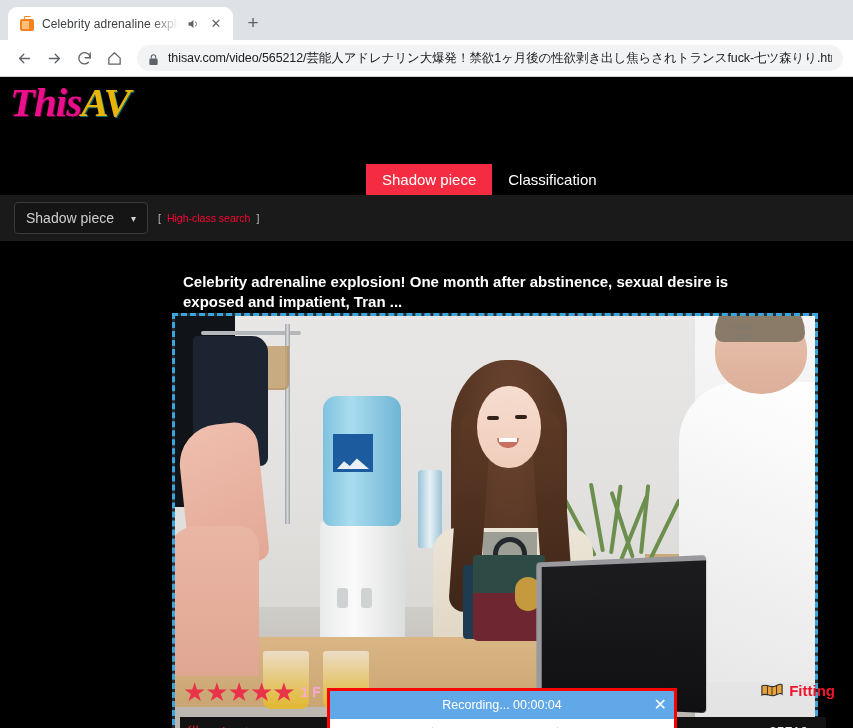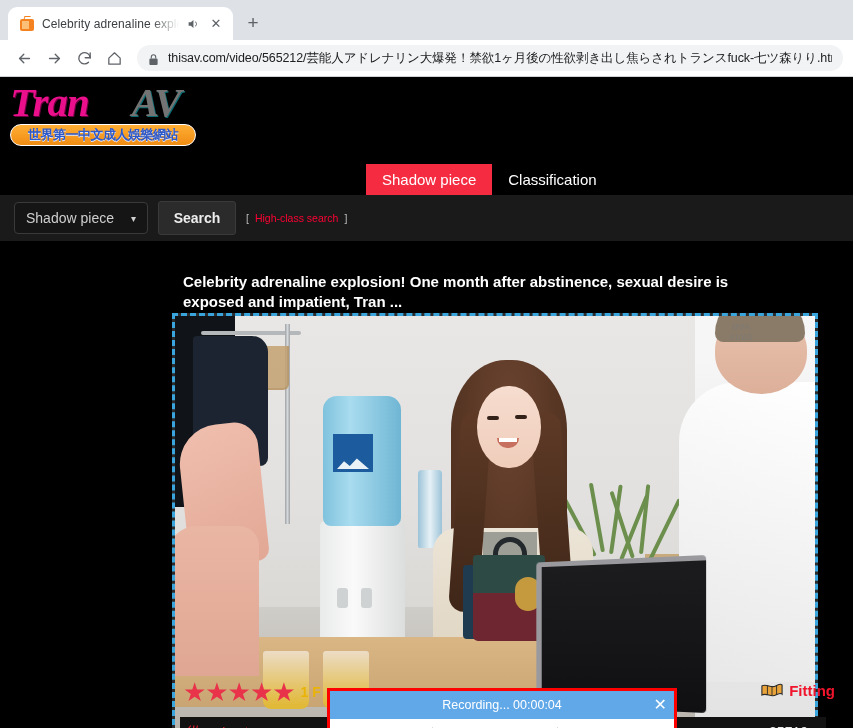--- a/index.html
+++ b/index.html
@@ -76,21 +76,21 @@
   .page { width:853px; height:651px; background:#000; position:relative; overflow:hidden; }
 
   .site-header { height:118px; position:relative; }
   .logo-wrap { position:absolute; left:10px; top:5px; width:200px; }
   .logo-text {
     font-family:"Liberation Serif", serif;
     font-size:41px; font-weight:bold; font-style:italic; line-height:1;
     letter-spacing:-1px;
   }
   .logo-this { color:#ec0f8c; text-shadow:1px 1px 0 #6d0040; }
-  .logo-av { color:#737373; text-shadow:1px 1px 0 #0a6c72; letter-spacing:-2px;margin-left:43px; }
+  .logo-av { color:#eab308; text-shadow:1px 1px 0 #0a6c72; letter-spacing:-2px; }
   .logo-banner {
     margin-top:1px; width:186px; height:22px;
     background:linear-gradient(#ffae34,#f08c14);
     border:1.5px solid #fff; border-radius:11px;
     display:flex; align-items:center; justify-content:center;
     font-size:13px; font-weight:bold; color:#2d58c9; letter-spacing:-0.5px;
     font-family:"DejaVu Sans", sans-serif;
     text-shadow:0 1px 0 #dfe9ff;
   }
 
@@ -356,21 +356,21 @@
     background:#cfd2d4; border-radius:50%;
   }
   .pc-time { font-size:11.5px; color:#e9eaea; letter-spacing:.2px; }
   .pc-hd { font-size:11.5px; color:#e9eaea; font-weight:bold; }
 
   
   .rating-row {
     position:absolute; left:183px; top:602px; display:flex; align-items:center; gap:6px;
   }
   .stars { color:#e8334a; font-size:26px; letter-spacing:-1px; line-height:1; }
-  .rating-text { color:#eab308; font-size:14px; font-weight:bold; }
+  .rating-text { color:#f9a8d4; font-size:14px; font-weight:bold; }
 
   .fitting {
     position:absolute; right:18px; top:605px; display:flex; align-items:center; gap:6px;
   }
   .film-icon { width:22px; height:15px; position:relative; }
   .fitting-label { color:#f0152c; font-size:15px; font-weight:bold; }
 
   .info-box {
     position:absolute; left:180px; top:640px; width:646px; height:88px;
     background:#121212; padding:5px 10px 0 7px; font-size:13.5px; line-height:1.43;
@@ -461,37 +461,35 @@
       <span class="url-text">thisav.com/video/565212/芸能人アドレナリン大爆発！禁欲1ヶ月後の性欲剥き出し焦らされトランスfuck-七ツ森りり.htm</span>
     </div>
   </div>
 </div>
 
 <div class="page">
 
   <div class="site-header">
     <div class="logo-wrap">
       <div class="logo-text">
-        <span class="logo-this">Tran</span><span class="logo-av">AV</span>
+        <span class="logo-this">This</span><span class="logo-av">AV</span>
       </div>
-      <div class="logo-banner">世界第一中文成人娛樂網站</div>
     </div>
 
     <div class="mainnav">
       <div class="navitem active">Shadow piece</div>
       <div class="navitem">Classification</div>
     </div>
   </div>
 
   <div class="searchbar">
     <div class="search-select">
       <span>Shadow piece</span>
       <span class="chev">▾</span>
     </div>
-    <div class="search-go">Search</div>
     <div class="hiclass">
       <span>[</span>
       <span class="hl">High-class search</span>
       <span>]</span>
     </div>
   </div>
 
   <div class="video-title">
     <span>Celebrity adrenaline explosion! One month after abstinence, sexual desire is</span>
     <span>exposed and impatient, Tran ...</span>

